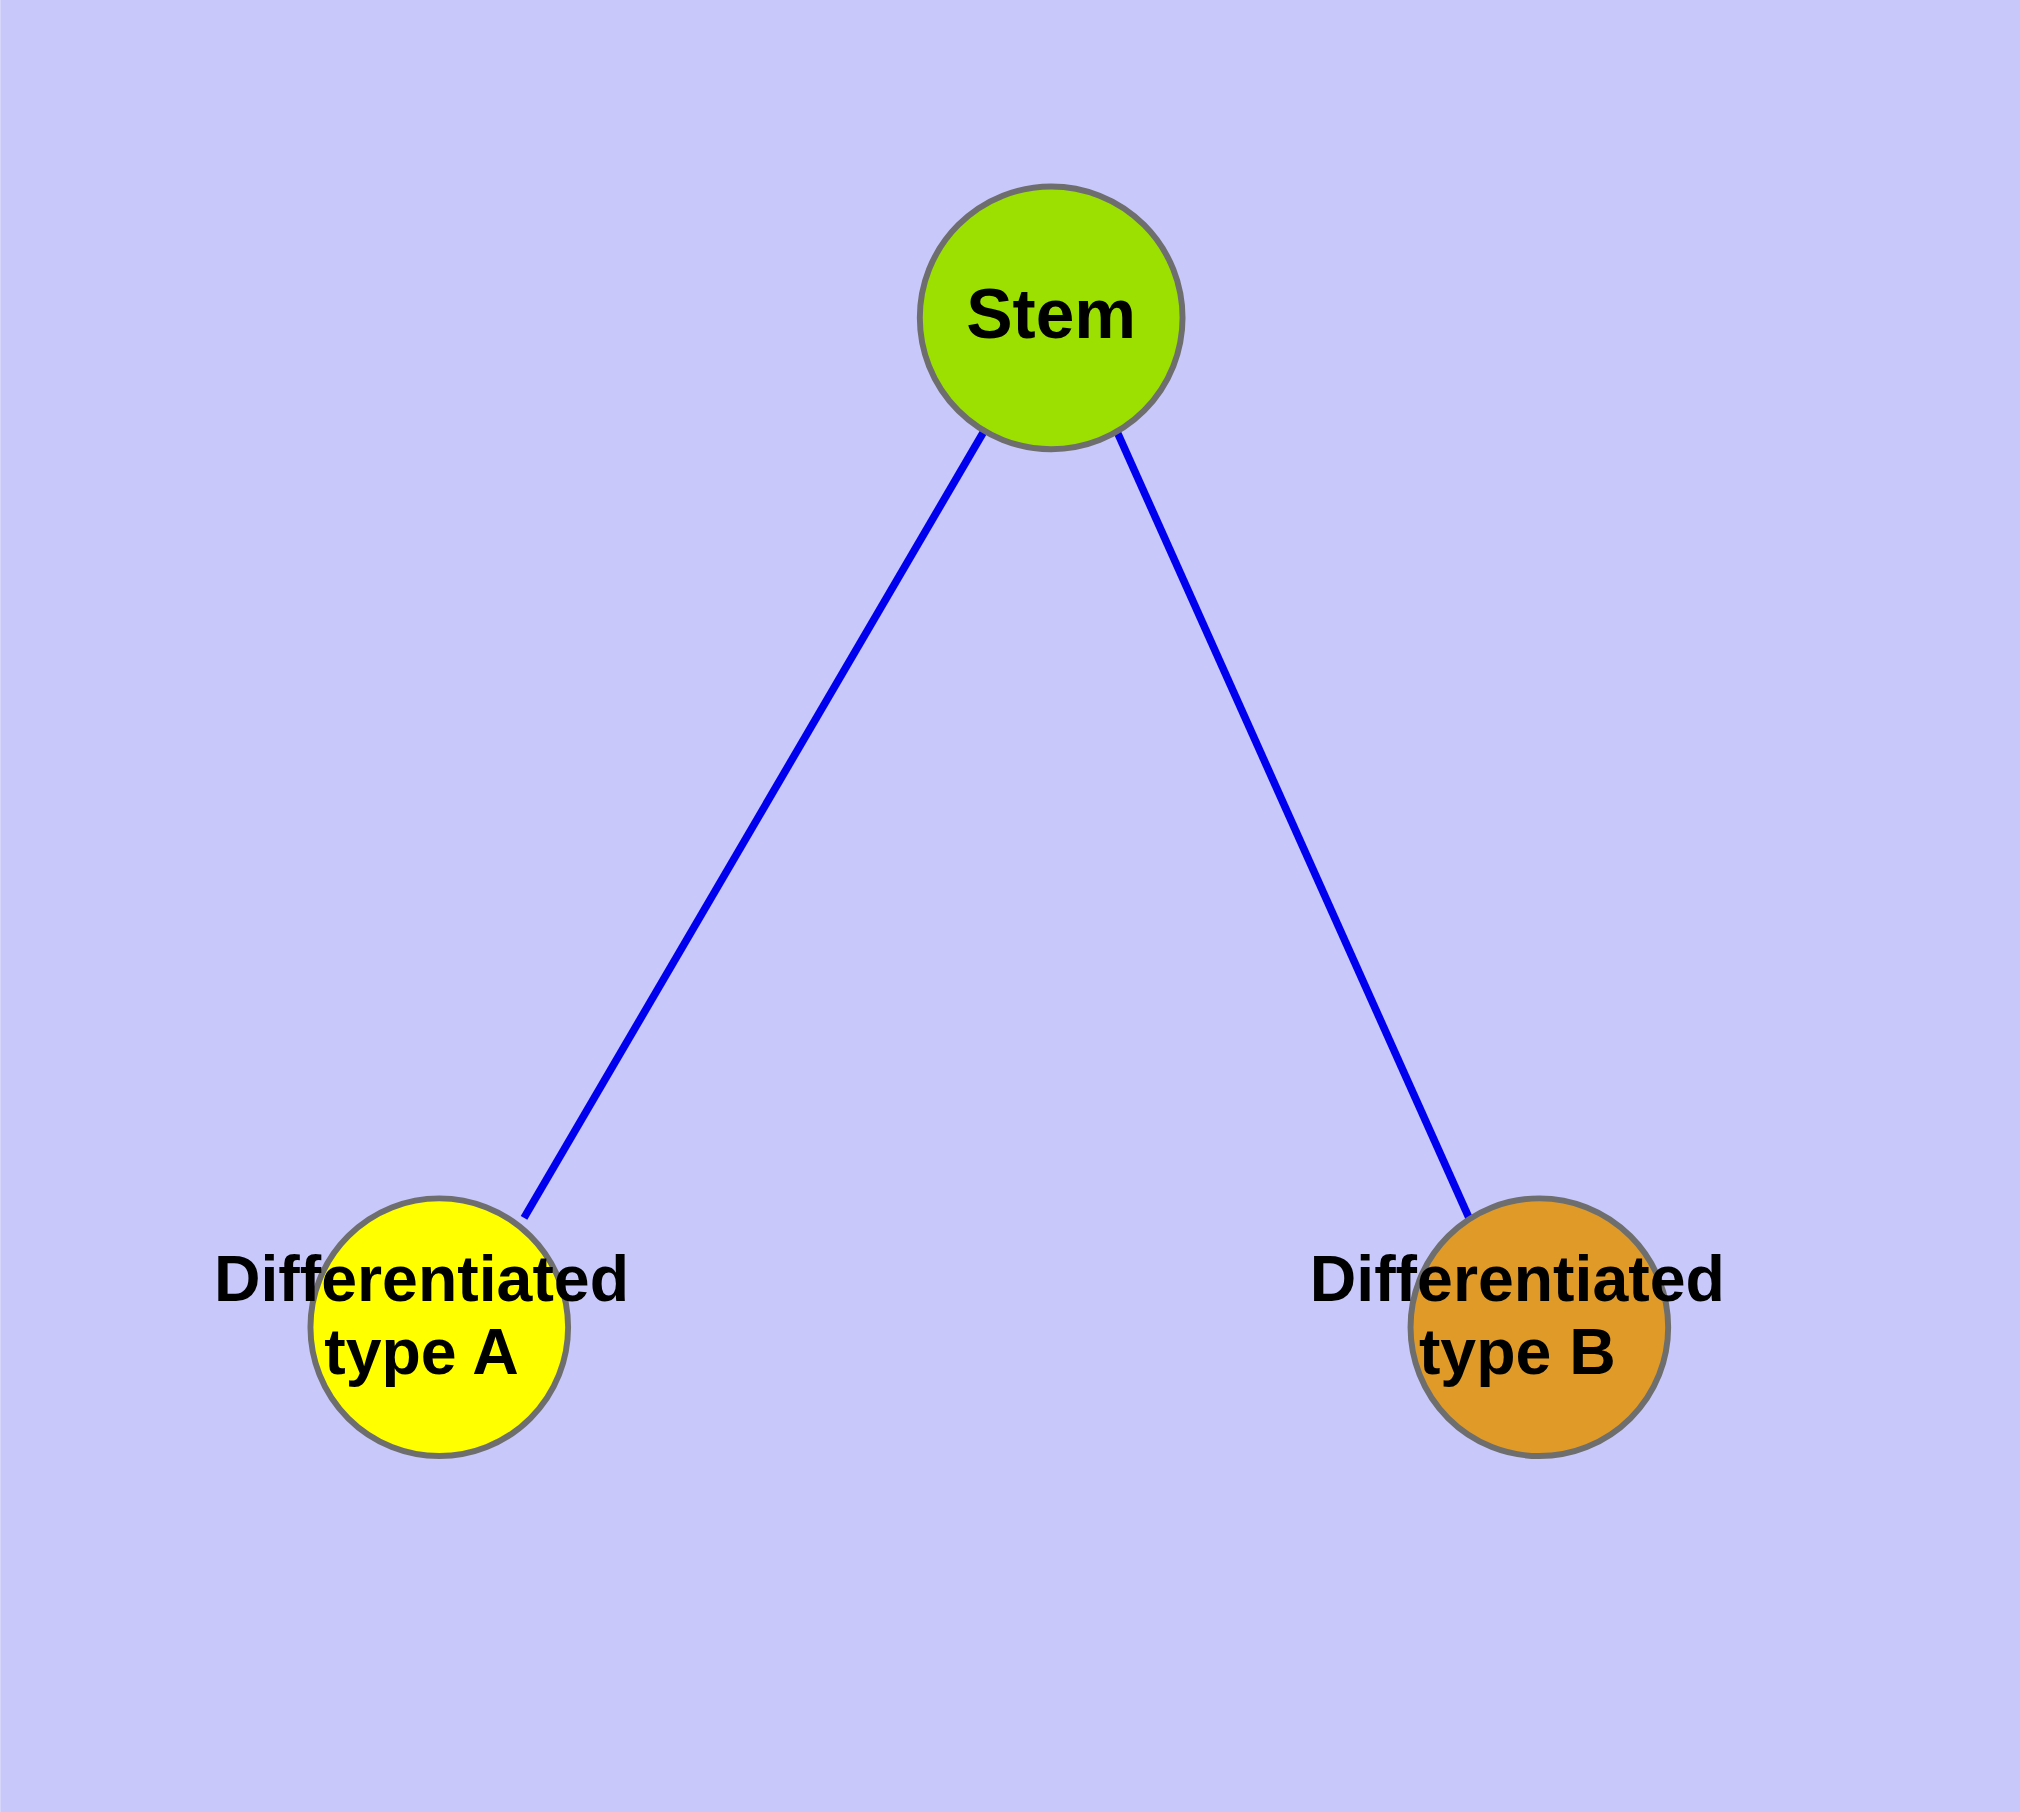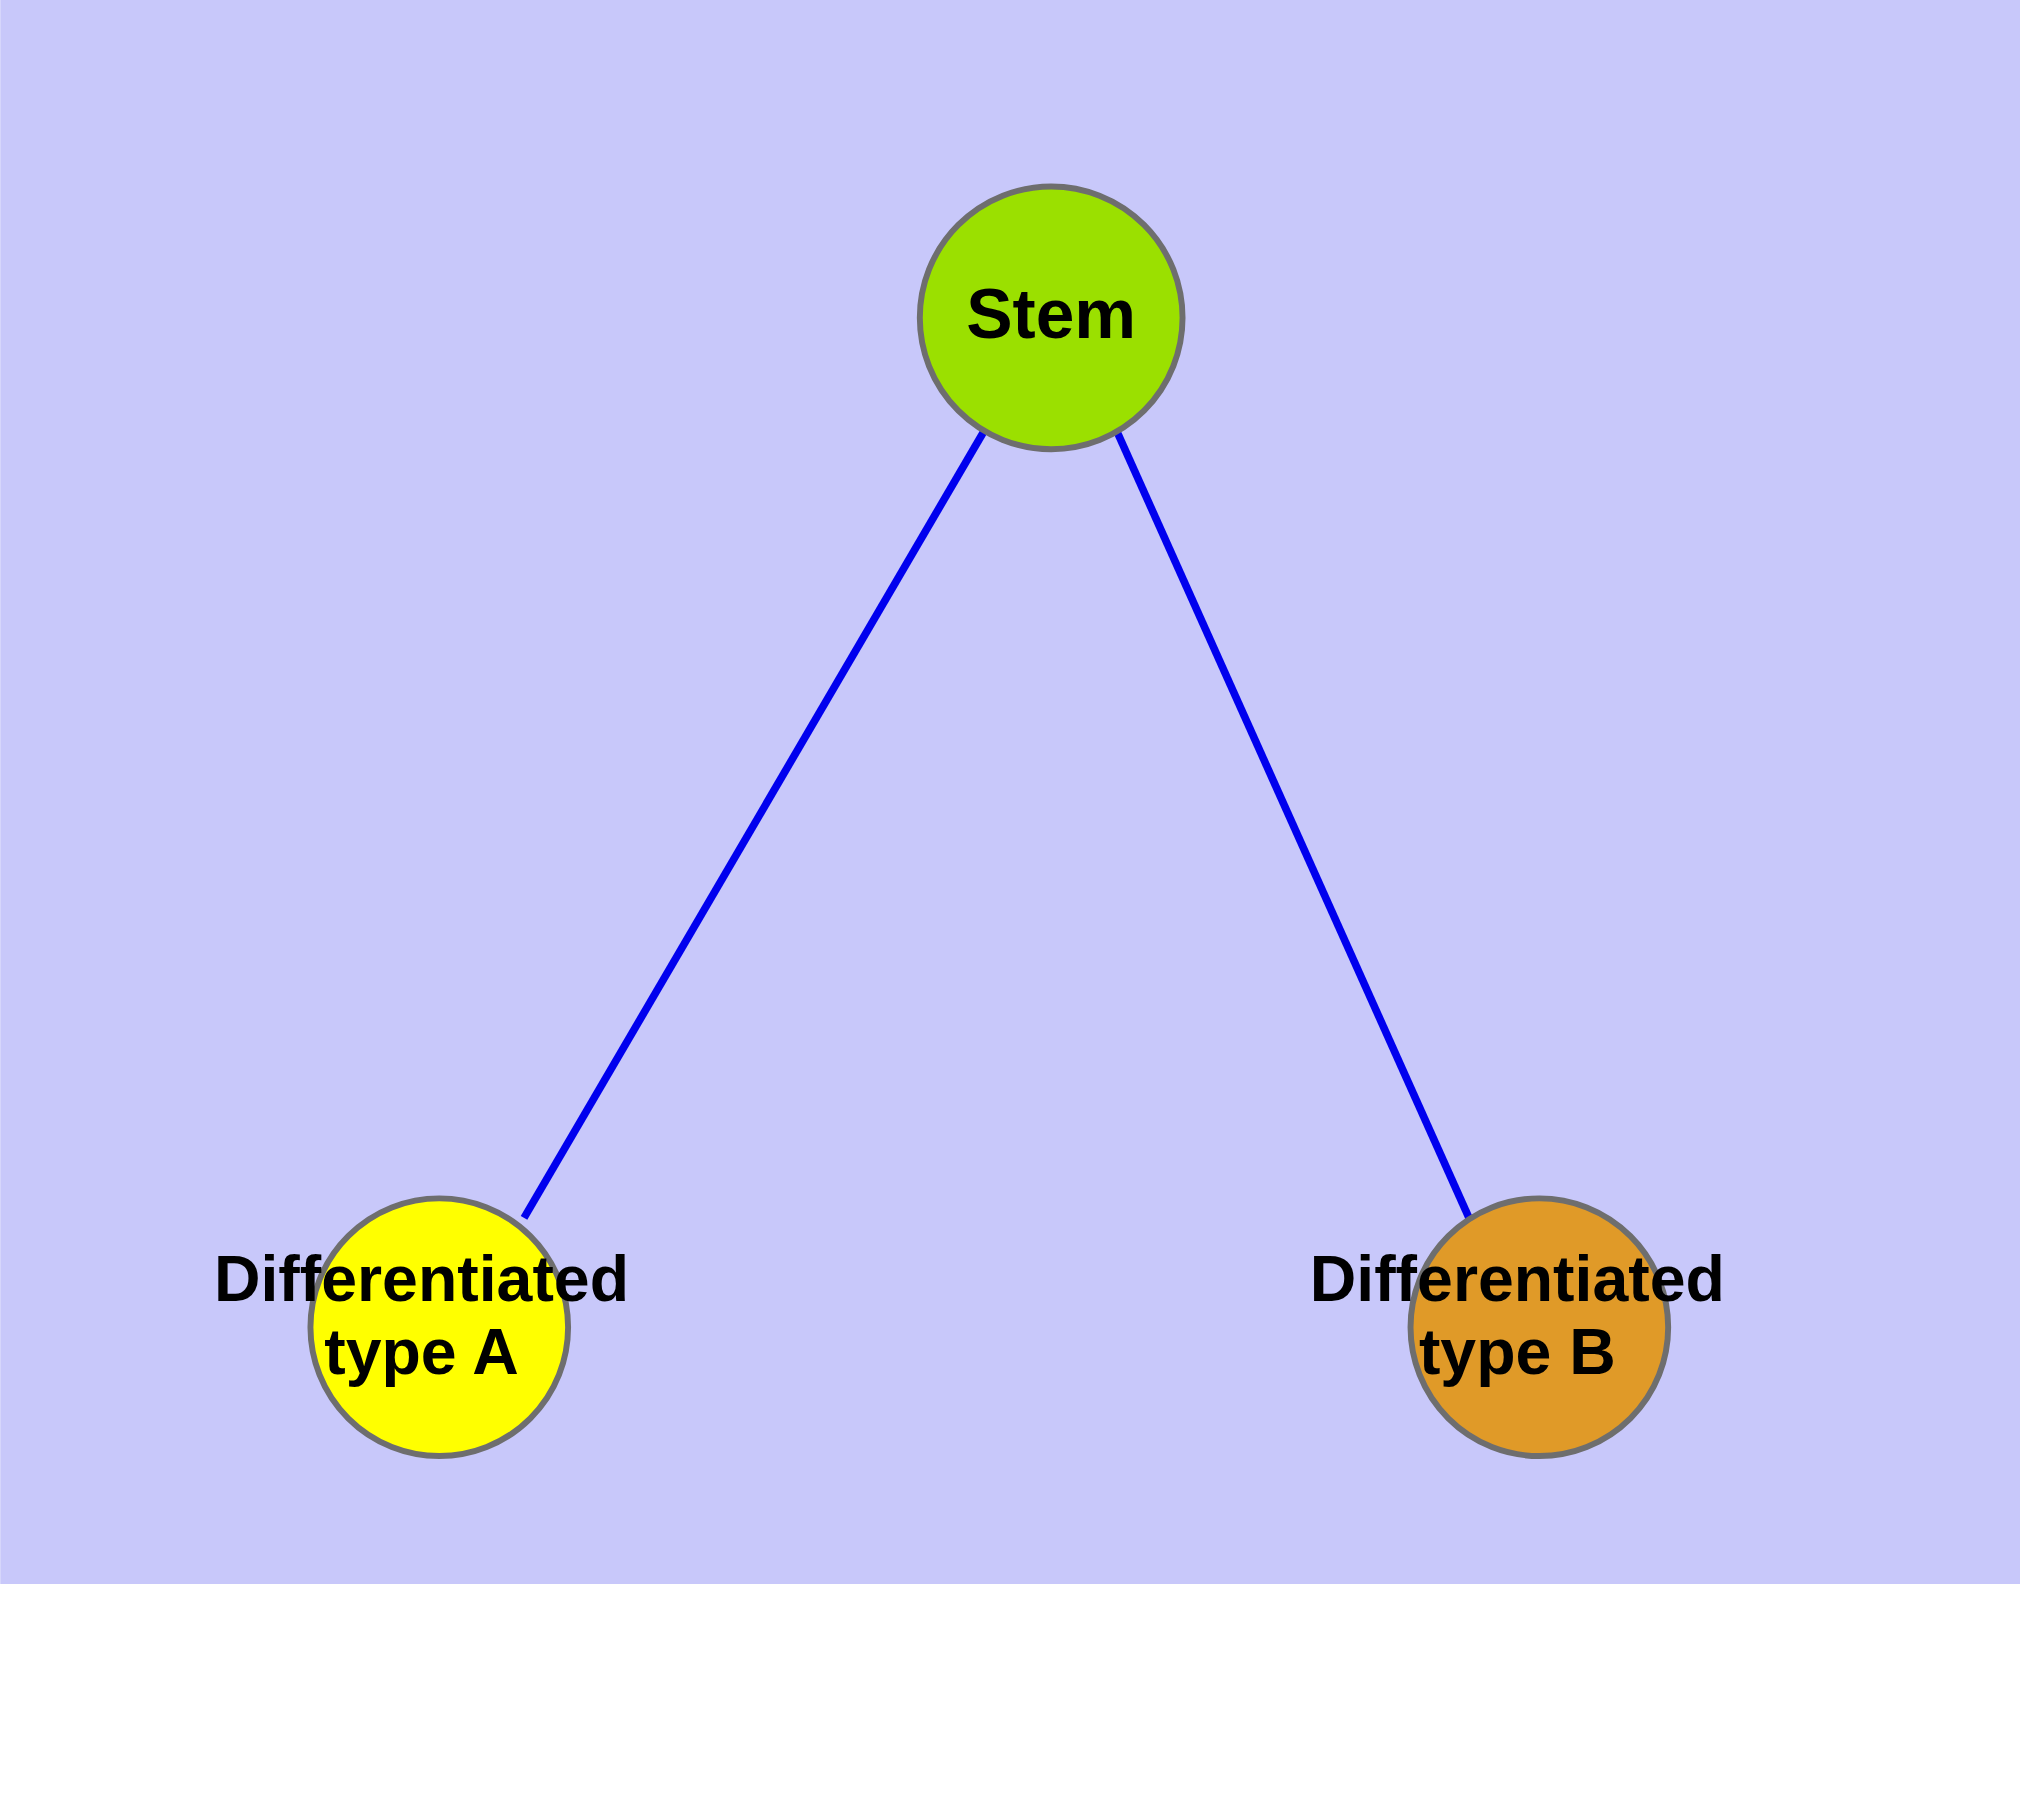--- a/index.html
+++ b/index.html
@@ -36,21 +36,21 @@
     text-anchor: middle;
     dominant-baseline: middle;
     paint-order: normal;
     pointer-events: none;
     white-space: pre;
   }
 </style>
 </head>
 <body>
 
-<div id="canvas" style="width: 2021px; height: 1584px;">
+<div id="canvas" style="width: 2021px; height: 1812px;">
   <svg id="graph-svg" viewBox="0 0 2384 2138" xmlns="http://www.w3.org/2000/svg" style="width: 2021px; height: 1812px;">
 
     <rect id="bg-rect" x="0" y="0" width="2384" height="2138" fill="#c8c8fa"></rect>
 
     <g id="edges-layer">
         <line x1="1160" y1="510" x2="618" y2="1437" stroke="#0000ee" stroke-width="9" class="edge-line"></line>
         <line x1="1318" y1="510" x2="1733" y2="1437" stroke="#0000ee" stroke-width="9" class="edge-line"></line>
       </g>
     <g id="nodes-layer">
         <circle cx="1240" cy="375" r="155" fill="#9be000" stroke="#6e6e6e" stroke-width="7" class="node-circle"></circle>

